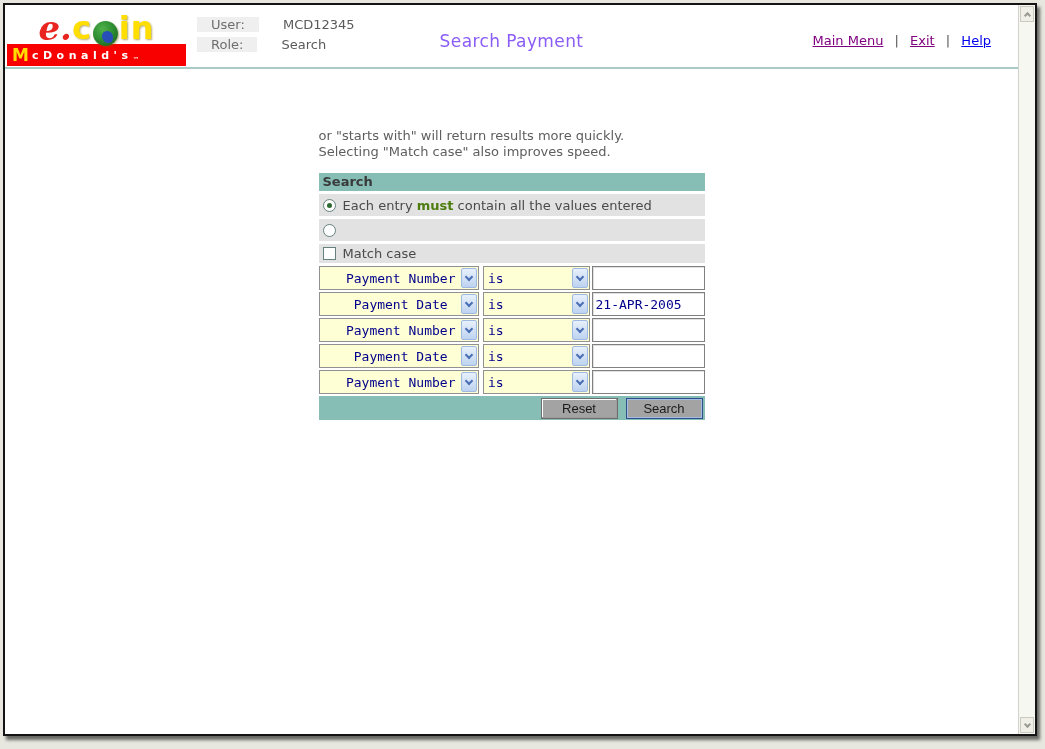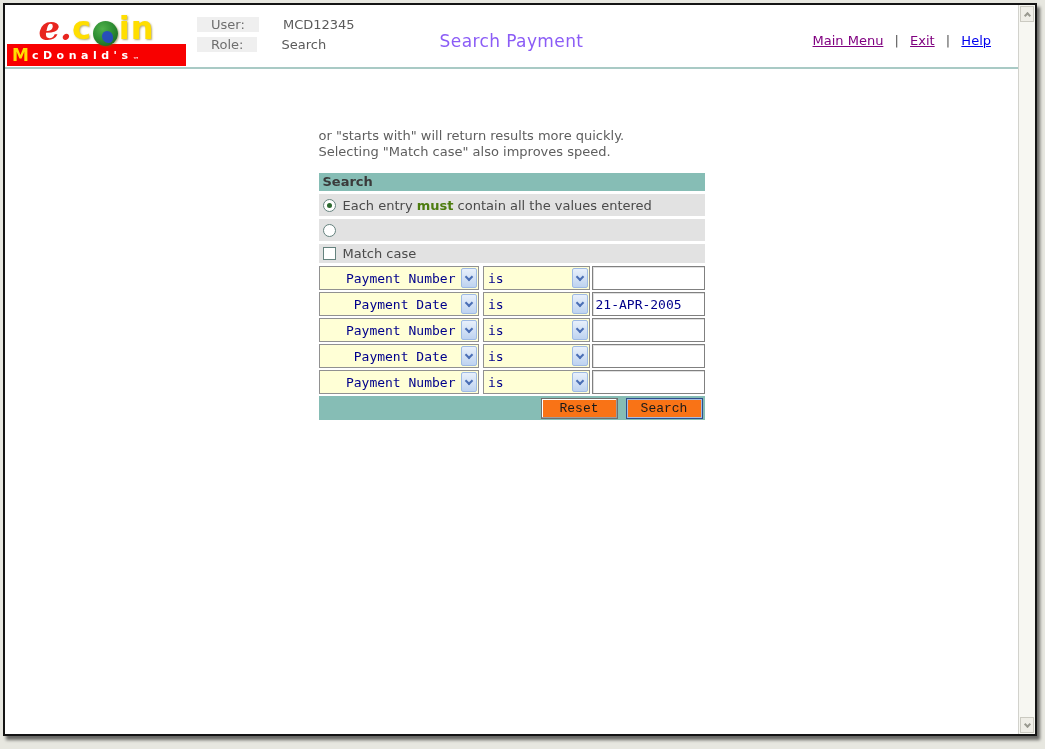--- a/index.html
+++ b/index.html
@@ -69,21 +69,21 @@
                display:flex; align-items:center; justify-content:center; }
   .chev-down { width:6px; height:6px; border-right:2px solid #4A6FB5; border-bottom:2px solid #4A6FB5;
                transform:rotate(45deg); margin-top:-3px; }
   .ftext { width:113px; margin-left:2px; height:24px; border:1px solid #808080;
            box-shadow:inset 1px 1px 0 rgba(0,0,0,.12); background:#fff; padding:4px 3px;
            font-family:"DejaVu Sans Mono","Liberation Mono",monospace; font-size:13px;
            color:var(--navy,#00008B); outline:none; }
 
   .btn-bar { height:24px; background:var(--teal,#86BDB5); margin-top:1px; display:flex;
              justify-content:flex-end; align-items:center; gap:8px; padding-right:2px; }
-  .btn { width:77px; height:21px; background:#f97316; font-family:Liberation Mono, monospace;
+  .btn { width:77px; height:21px; background:#a3a3a3; font-family:Liberation Sans, sans-serif;
          font-size:13px; color:#1A1A1A; cursor:pointer; }
   .btn.plain { border:1px solid #6E6E6E; box-shadow:inset -1px -1px 0 #9C9C9C, inset 1px 1px 0 #FFFFFF; }
   .btn.default { border:1px solid #2F4E8C; box-shadow:inset 0 0 0 1px #A4BCE0; }
 
   
   .scrollbar { width:17px; border-left:1px solid #D2D2CC; background:#F7F7F2;
                display:flex; flex-direction:column; justify-content:space-between; }
   .sb-btn { height:16px; margin:1px; background:#EFEEE7; border:1px solid #CBCAC1;
             display:flex; align-items:center; justify-content:center; cursor:pointer; }
   .chev { width:5px; height:5px; border-right:2px solid #9A9A90; border-bottom:2px solid #9A9A90; }

